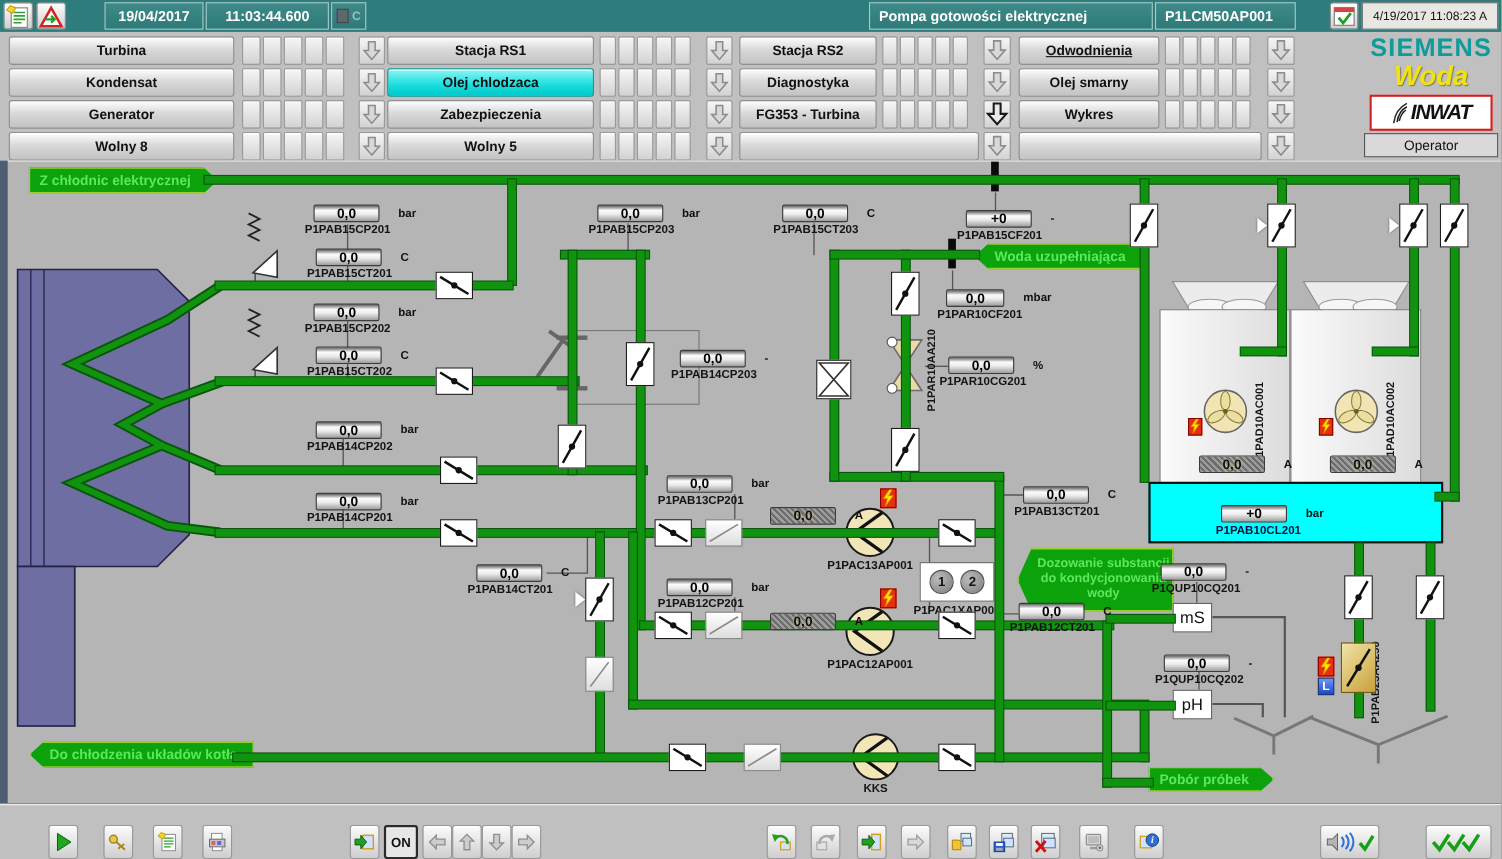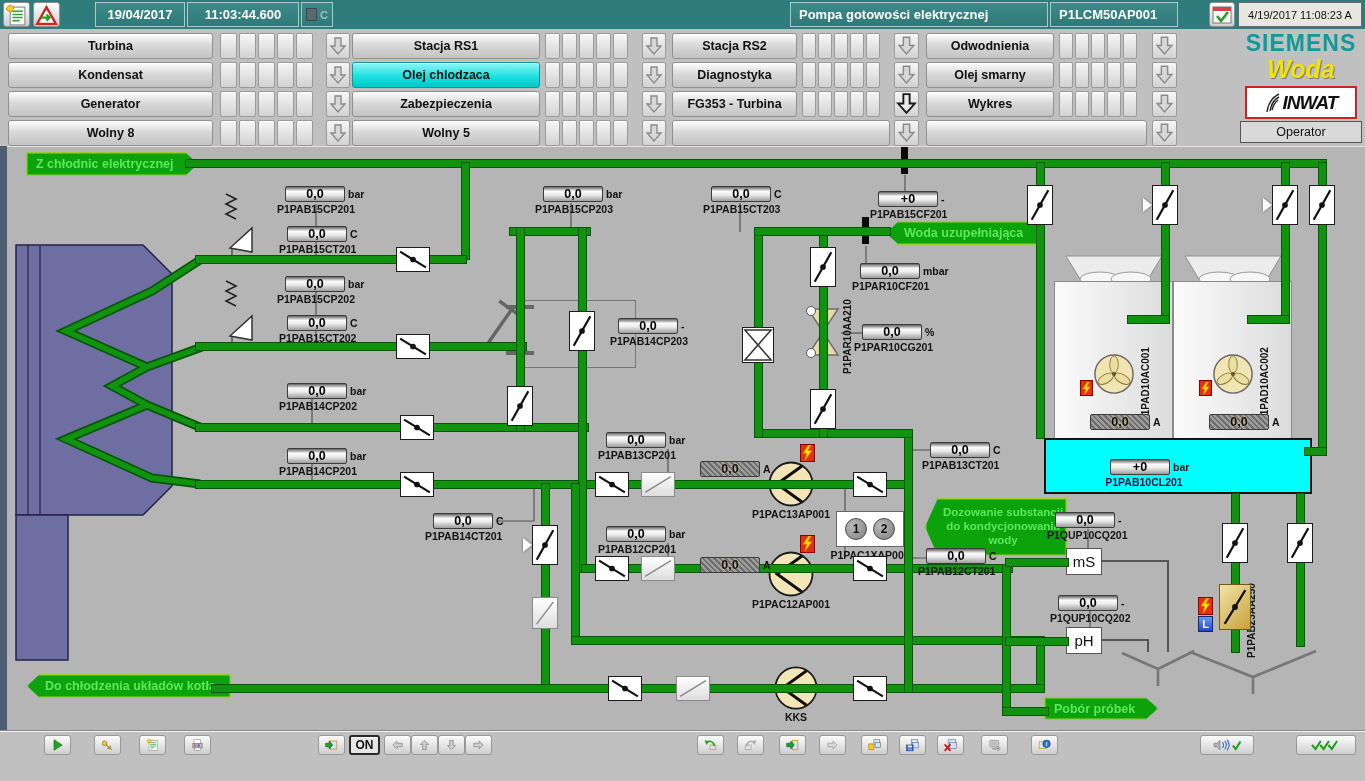--- a/index.html
+++ b/index.html
@@ -31,21 +31,21 @@
   #mimic{position:absolute;left:0;top:146px;width:1365px;height:585px;background:#B5B5B5;border-top:1px solid #e3e3e3;box-sizing:border-box;}
   #leftedge{position:absolute;left:0;top:146px;width:7px;height:585px;background:#4d5d72;}
   .pipe{position:absolute;background:#12930F;box-shadow:0 0 0 1px #07570A;}
   .banner{position:absolute;background:#0BA20B;color:#5CE85C;font-weight:bold;font-size:12.5px;display:flex;align-items:center;box-shadow:inset 0 0 0 1.5px #9ACD32;white-space:pre-line;}
   .banner-r{clip-path:polygon(0 0,calc(100% - 13px) 0,100% 50%,calc(100% - 13px) 100%,0 100%);padding-left:10px;}
   .banner-l{clip-path:polygon(13px 0,100% 0,100% 100%,13px 100%,0 50%);padding-left:18px;}
   .meas{position:absolute;width:96px;}
   .mrow{display:flex;align-items:center;}
   .mbox{width:60px;height:16px;background:linear-gradient(180deg,#626262 0%,#fbfbfb 30%,#ececec 55%,#9d9d9d 100%);border:1px solid #3c3c3c;border-radius:2px;color:#000;font-weight:bold;font-size:12.5px;display:flex;align-items:center;justify-content:center;box-sizing:border-box;}
   .mbox.dark{background:repeating-linear-gradient(45deg,#9d9d9d 0 2px,#6d6d6d 2px 4px);color:#0d0d0d;text-shadow:0 0 2px #e6d9a0;}
-  .munit{font-weight:bold;font-size:10.5px;color:#111;margin-left:3px;}
+  .munit{font-weight:bold;font-size:10.5px;color:#111;margin-left:17px;}
   .mlabel{position:relative;left:-8px;width:112px;font-weight:bold;font-size:10.5px;color:#141414;margin-top:1px;white-space:nowrap;}
   .mlabel.ctr{text-align:center;left:-22px;color:#121240;}
   .valve{position:absolute;background:#fff;border:1px solid #1c1c1c;box-sizing:border-box;}
   .valve.fil{border:1px solid #8a8a8a;background:linear-gradient(180deg,#fff,#ddd);}
   .valve.gold{background:linear-gradient(135deg,#f2e3a6,#c8a23c);border:1px solid #6d5b1e;}
   .valve svg{display:block;width:100%;height:100%;}
   .vflag{position:absolute;left:-10px;top:50%;margin-top:-7px;width:0;height:0;border:7px solid transparent;border-left:9px solid #fff;filter:drop-shadow(0 0 1px #555);}
   .bolt{position:absolute;width:15px;height:18px;background:#E23010;border:1px solid #8b0000;box-sizing:border-box;}
   .lblue{position:absolute;width:15px;height:16px;background:linear-gradient(180deg,#6e97f2,#1b49c8);border:1px solid #112a66;box-sizing:border-box;color:#fff;font-size:11px;font-weight:bold;display:flex;align-items:center;justify-content:center;}
   .eqlabel{position:absolute;font-weight:bold;font-size:10.5px;color:#141414;text-align:center;white-space:nowrap;}
@@ -53,21 +53,21 @@
   .pump{position:absolute;}
   .anl{position:absolute;width:36px;height:27px;background:#fff;border:1px solid #555;box-sizing:border-box;color:#111;font-size:15px;display:flex;align-items:center;justify-content:center;}
   .fanunit{position:absolute;width:119px;height:161px;background:linear-gradient(90deg,#fbfbfb,#dcdcdc);border:1px solid #8a8a8a;box-sizing:border-box;}
   #tank{position:absolute;left:1044px;top:438px;width:268px;height:56px;background:#00FFFF;border:2px solid #101010;box-sizing:border-box;}
   #selector{position:absolute;left:836px;top:511px;width:68px;height:36px;background:#fff;border:1px solid #666;box-sizing:border-box;display:flex;align-items:center;justify-content:center;gap:6px;}
   .selc{width:22px;height:22px;border-radius:50%;background:radial-gradient(circle at 35% 35%,#bdbdbd,#7c7c7c);border:1px solid #4d4d4d;color:#111;font-size:12px;font-weight:bold;display:flex;align-items:center;justify-content:center;box-sizing:border-box;}
   #bypass{position:absolute;left:520px;top:300px;width:114px;height:66px;border:1px solid #777;}
 
   
   #toolbar{position:absolute;left:0;top:731px;width:1365px;height:50px;background:#C0C0C0;border-top:1px solid #f2f2f2;box-shadow:0 -1px 0 #8a8a8a;}
-  .tbtn{position:absolute;top:3px;height:20px;background:linear-gradient(180deg,#fcfcfc,#cecece);border:1px solid #989898;border-radius:3px;box-sizing:border-box;box-shadow:inset 0 1px 0 #fff;cursor:pointer;padding:2px;}
+  .tbtn{position:absolute;top:18px;height:31px;background:linear-gradient(180deg,#fcfcfc,#cecece);border:1px solid #989898;border-radius:3px;box-sizing:border-box;box-shadow:inset 0 1px 0 #fff;cursor:pointer;padding:2px;}
   .tbtn svg{display:block;width:100%;height:100%;}
   .tbtn.onbtn{background:#e6e6e6;border:2px solid #2a2a2a;color:#111;font-weight:bold;font-size:12px;display:flex;align-items:center;justify-content:center;padding:0;}
 </style>
 </head>
 <body>
 
 <div id="root">
 
   <div id="topbar">
     <button class="hbtn" style="left:3px">
@@ -224,21 +224,21 @@
         <svg viewBox="0 0 22 24">
           <polygon points="11,21 3,12 8,12 8,3 14,3 14,12 19,12" fill="#e9e9e9" stroke="#1a1a1a" stroke-width="1.8"></polygon>
         </svg>
       </div>
       <div class="navbtn" style="left: 672px; top: 120px; width: 218px;"></div>
       <div class="navarrow" style="left: 894px; top: 120px; width: 25px;">
         <svg viewBox="0 0 22 24">
           <polygon points="11,20 4,12 8,12 8,4 14,4 14,12 18,12" fill="#d8d8d8" stroke="#8b8b8b" stroke-width="1.4"></polygon>
         </svg>
       </div>
-      <div class="navbtn" style="left: 926px; top: 33px; width: 128px;">Odwodnienia</div>
+      <div class="navbtn" style="left: 926px; top: 33px; width: 128px; text-decoration: underline;">Odwodnienia</div>
       <div class="navsq" style="left: 1059px; top: 33px; width: 14px;"></div>
       <div class="navsq" style="left: 1075px; top: 33px; width: 14px;"></div>
       <div class="navsq" style="left: 1091px; top: 33px; width: 14px;"></div>
       <div class="navsq" style="left: 1107px; top: 33px; width: 14px;"></div>
       <div class="navsq" style="left: 1123px; top: 33px; width: 14px;"></div>
       <div class="navarrow" style="left: 1152px; top: 33px; width: 25px;">
         <svg viewBox="0 0 22 24">
           <polygon points="11,20 4,12 8,12 8,4 14,4 14,12 18,12" fill="#d8d8d8" stroke="#8b8b8b" stroke-width="1.4"></polygon>
         </svg>
       </div>

